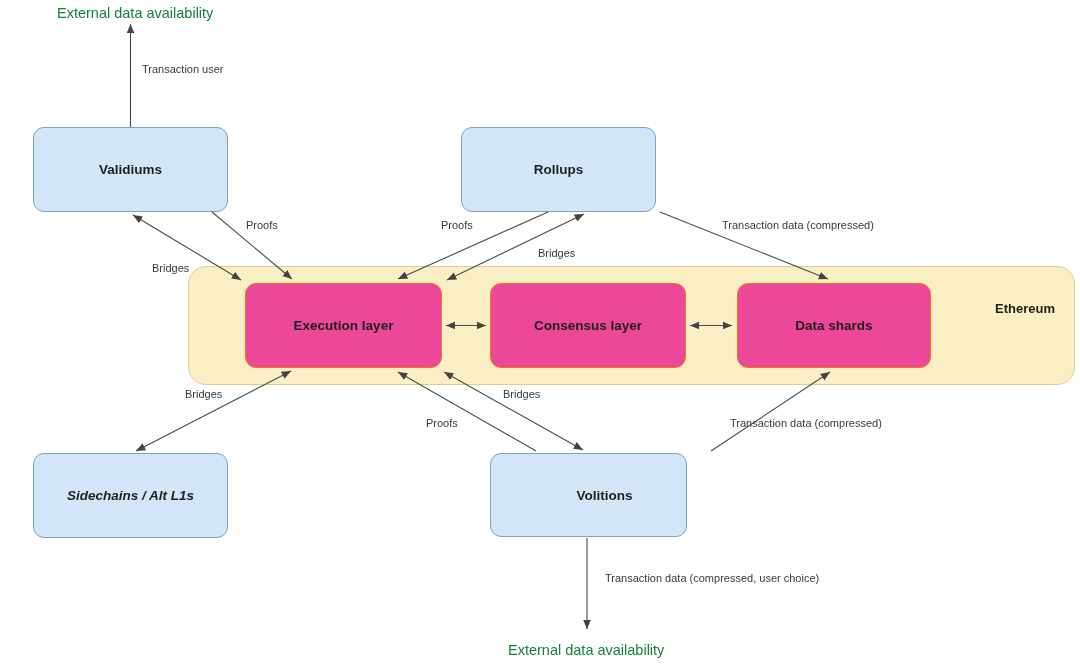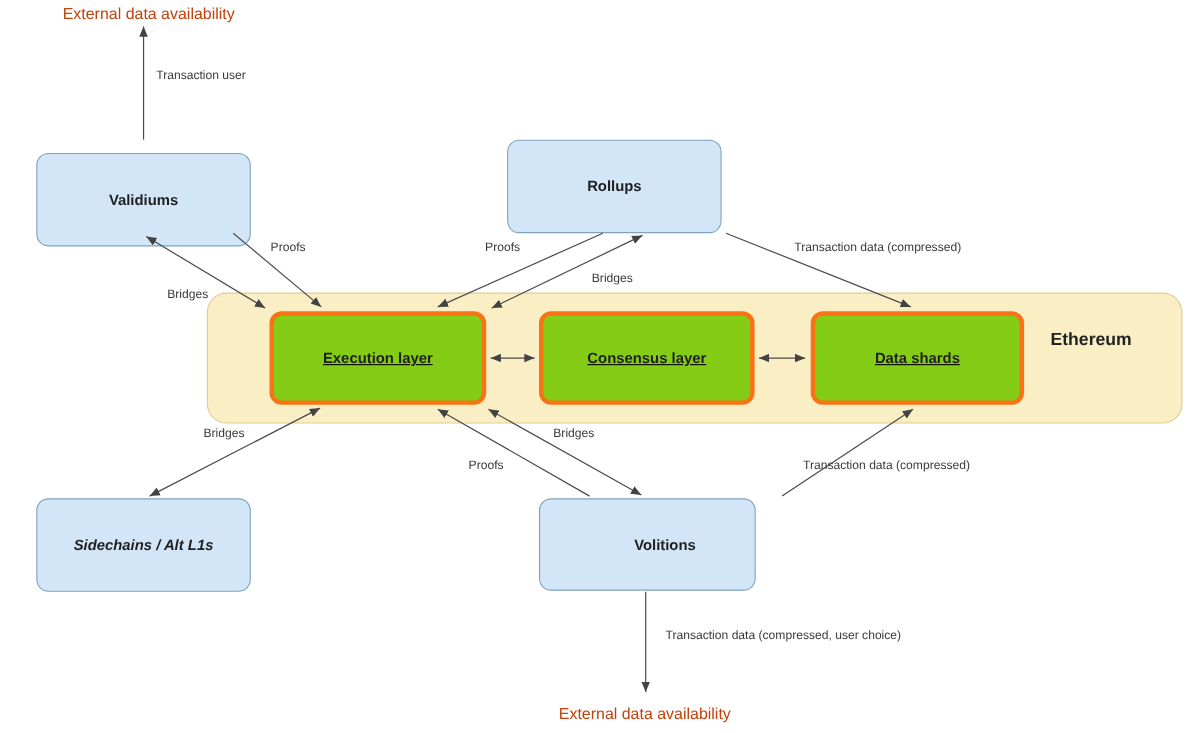--- a/index.html
+++ b/index.html
@@ -1,40 +1,40 @@
 <!DOCTYPE html>
 <html><head>
 <meta charset="utf-8">
 <style>
   html,body{margin:0;padding:0;background:#ffffff;}
   .canvas{
     position:relative;width:1080px;height:666px;background:#ffffff;overflow:hidden;
     font-family:"Liberation Sans", sans-serif;
   }
   .ext-label{
-    position:absolute;font-size:14.5px;color:#c2410c;white-space:nowrap;z-index:4;
+    position:absolute;font-size:14.5px;color:#15803d;white-space:nowrap;z-index:4;
   }
   .container-box{
     position:absolute;left:188px;top:266px;width:885px;height:117px;
     background:#faeec5;border:1px solid #e0cb95;border-radius:18px;z-index:1;
   }
   .container-label{
-    position:absolute;left:955px;top:301px;width:100px;text-align:left;
-    font-size:16px;font-weight:bold;color:#222222;z-index:2;
+    position:absolute;left:955px;top:301px;width:100px;text-align:right;
+    font-size:13px;font-weight:bold;color:#222222;z-index:2;
   }
   .node{
     position:absolute;display:flex;align-items:center;justify-content:center;
     border-radius:11px;z-index:2;box-sizing:border-box;
   }
   .node .node-label{
     font-size:13.5px;font-weight:bold;color:#1f1f1f;text-align:center;white-space:nowrap;
   }
   .node.blue{background:#d2e6f7;border:1px solid #7fa3bd;}
-  .node.purple{background:#84cc16;border:4px solid #f97316;text-decoration:underline;}
-  #n-validiums{left:33px;top:127px;width:195px;height:85px;margin-top:12px;}
+  .node.purple{background:#ec4899;border:1px solid #f97316;}
+  #n-validiums{left:33px;top:127px;width:195px;height:85px;}
   #n-rollups{left:461px;top:127px;width:195px;height:85px;}
   #n-execution{left:245px;top:283px;width:197px;height:85px;}
   #n-consensus{left:490px;top:283px;width:196px;height:85px;}
   #n-datashards{left:737px;top:283px;width:194px;height:85px;}
   #n-sidechains{left:33px;top:453px;width:195px;height:85px;font-style:italic;}
   #n-volitions{left:490px;top:453px;width:197px;height:84px;padding-left:32px;}
   .arrow-layer{position:absolute;left:0;top:0;z-index:3;pointer-events:none;}
   .edge-label{
     position:absolute;font-size:11px;color:#3a3a3a;white-space:nowrap;z-index:4;
   }

